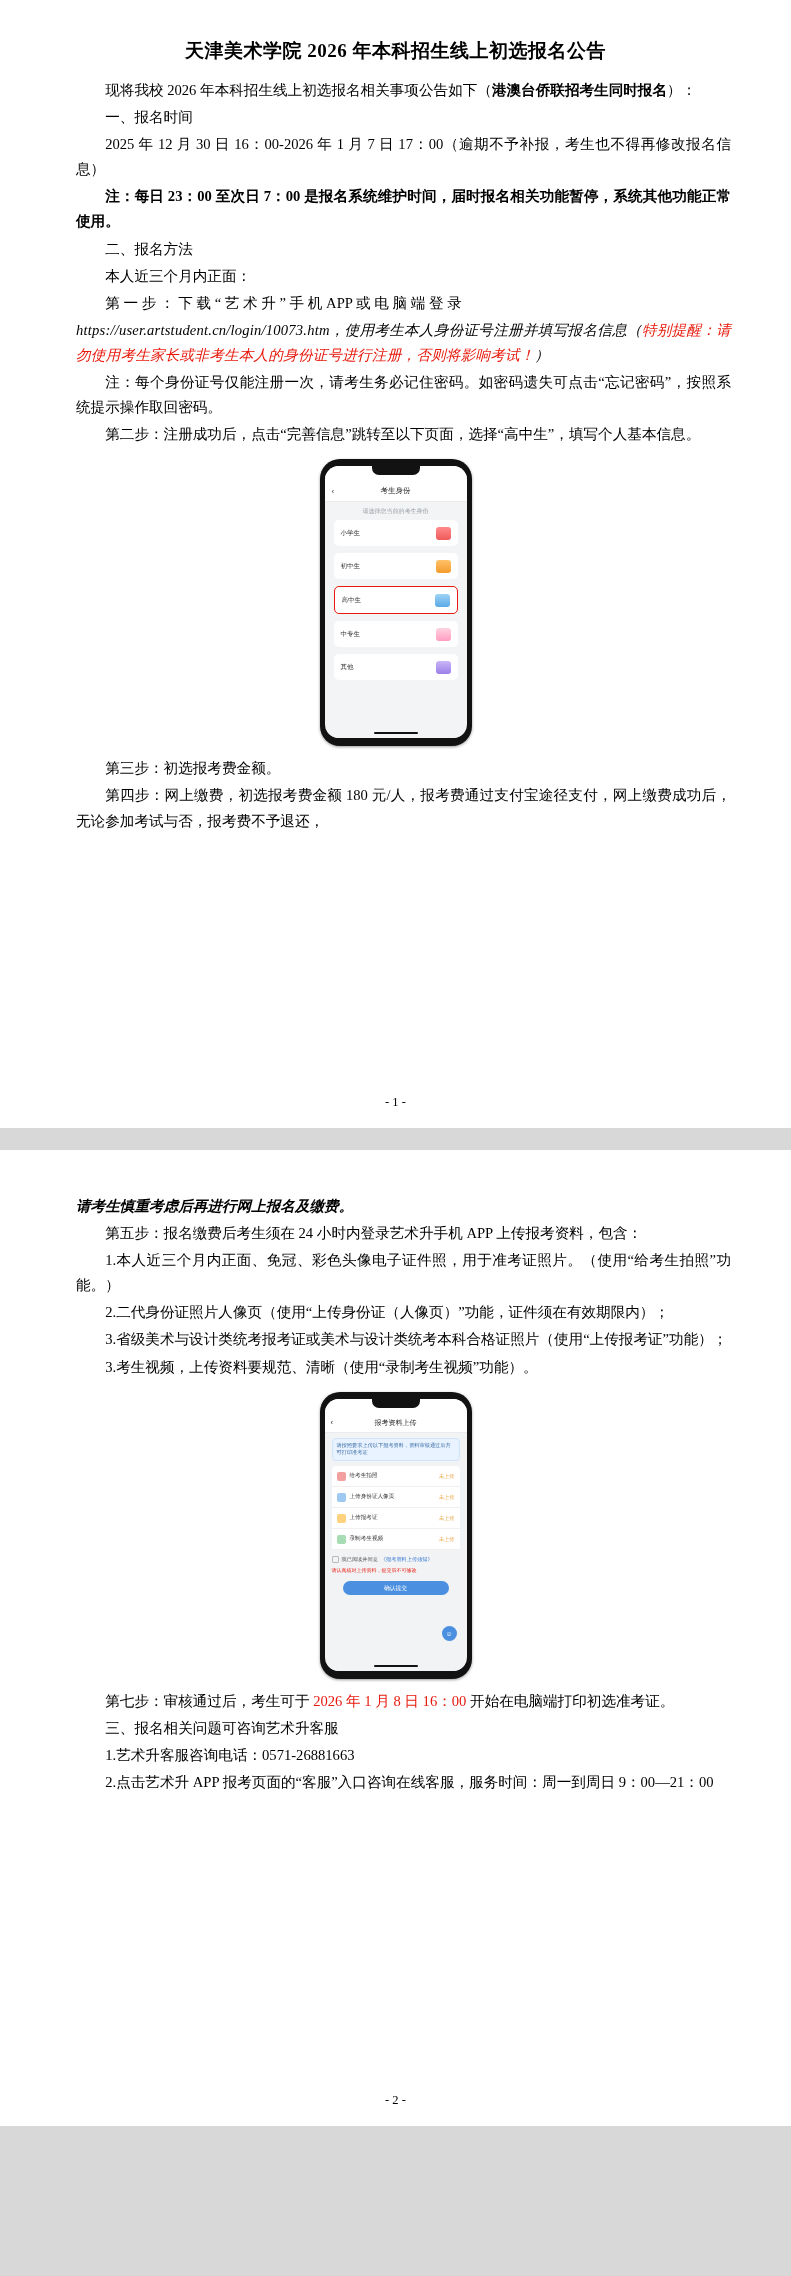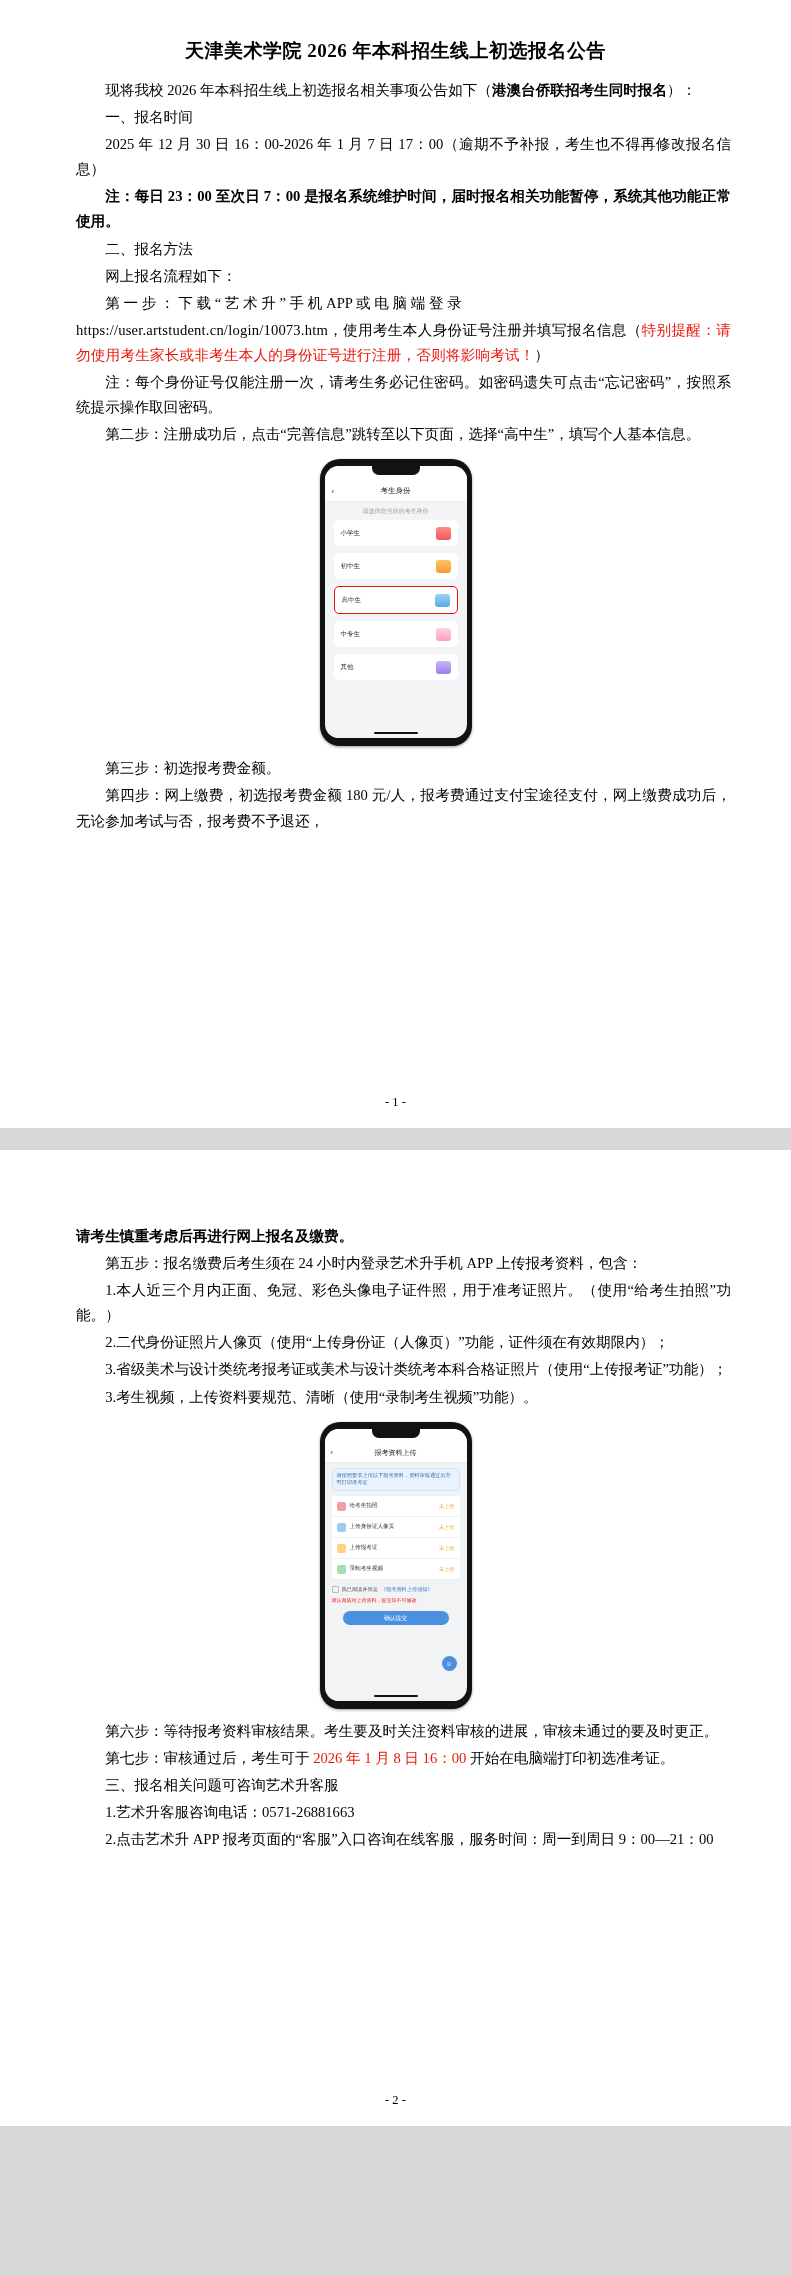--- a/index.html
+++ b/index.html
@@ -13,40 +13,41 @@
   }
   .page {
     width: 791px;
     background: #ffffff;
     box-sizing: border-box;
     padding: 38px 60px 10px 60px;
     position: relative;
   }
   .page-1 { height: 1128px; }
   .gap { height: 22px; background: #d8d8d8; }
-  .page-2 { height: 976px; padding-top: 74px; }
+  .page-2 { height: 976px; padding-top: 44px; }
 
   .doc-title {
     text-align: center;
     font-weight: bold;
     font-size: 19px;
     letter-spacing: 0.5px;
     margin: 0 0 14px 0;
     color: #000;
   }
   p.para {
     margin: 0 0 2px 16px;
     font-size: 14.6px;
     line-height: 1.72;
     text-align: justify;
     text-indent: 2em;
     color: #000;
   }
   p.noindent {
     text-indent: 0;
+    font-style: italic;
   }
   .b { font-weight: bold; }
   .red { color: #e8190c; }
   .mono-url {
     font-family: "Liberation Serif", serif;
     letter-spacing: 0.2px;
   }
   .pagenum {
     position: absolute;
     bottom: 18px;
@@ -287,21 +288,21 @@
   <p class="para"><span>现将我校 2026 年本科招生线上初选报名相关事项公告如下（</span><span class="b">港澳台侨联招考生同时报名</span><span>）：</span></p>
 
   <p class="para">一、报名时间</p>
 
   <p class="para red">2025 年 12 月 30 日 16：00-2026 年 1 月 7 日 17：00（逾期不予补报，考生也不得再修改报名信息）</p>
 
   <p class="para b">注：每日 23：00 至次日 7：00 是报名系统维护时间，届时报名相关功能暂停，系统其他功能正常使用。</p>
 
   <p class="para">二、报名方法</p>
 
-  <p class="para">网上报名流程如下：</p>
+  <p class="para">本人近三个月内正面：</p>
 
   <p class="para"><span>第 一 步 ： 下 载 “ 艺 术 升 ” 手 机 APP 或 电 脑 端 登 录</span></p>
   <p class="para noindent mono-url"><span>https://user.artstudent.cn/login/10073.htm，使用考生本人身份证号注册并填写报名信息（</span><span class="red">特别提醒：请勿使用考生家长或非考生本人的身份证号进行注册，否则将影响考试！</span><span>）</span></p>
 
   <p class="para">注：每个身份证号仅能注册一次，请考生务必记住密码。如密码遗失可点击“忘记密码”，按照系统提示操作取回密码。</p>
 
   <p class="para">第二步：注册成功后，点击“完善信息”跳转至以下页面，选择“高中生”，填写个人基本信息。</p>
 
   <div class="phone-wrap">
     <div class="phone">
@@ -402,21 +403,20 @@
         <div class="submit-btn">确认提交</div>
         <div class="float-help">☺</div>
         <div class="home-ind" style="margin-top:auto;background:#f2f3f5;">
             <span></span>
           </div>
       </div>
     </div>
   </div>
 
 
-  <p class="para">第六步：等待报考资料审核结果。考生要及时关注资料审核的进展，审核未通过的要及时更正。</p>
 
   <p class="para"><span>第七步：审核通过后，考生可于 </span><span class="red">2026 年 1 月 8 日 16：00</span><span> 开始在电脑端打印初选准考证。</span></p>
 
   <p class="para">三、报名相关问题可咨询艺术升客服</p>
   <p class="para">1.艺术升客服咨询电话：0571-26881663</p>
   <p class="para">2.点击艺术升 APP 报考页面的“客服”入口咨询在线客服，服务时间：周一到周日 9：00—21：00</p>
 
   <div class="pagenum">- 2 -</div>
 </div>
 

